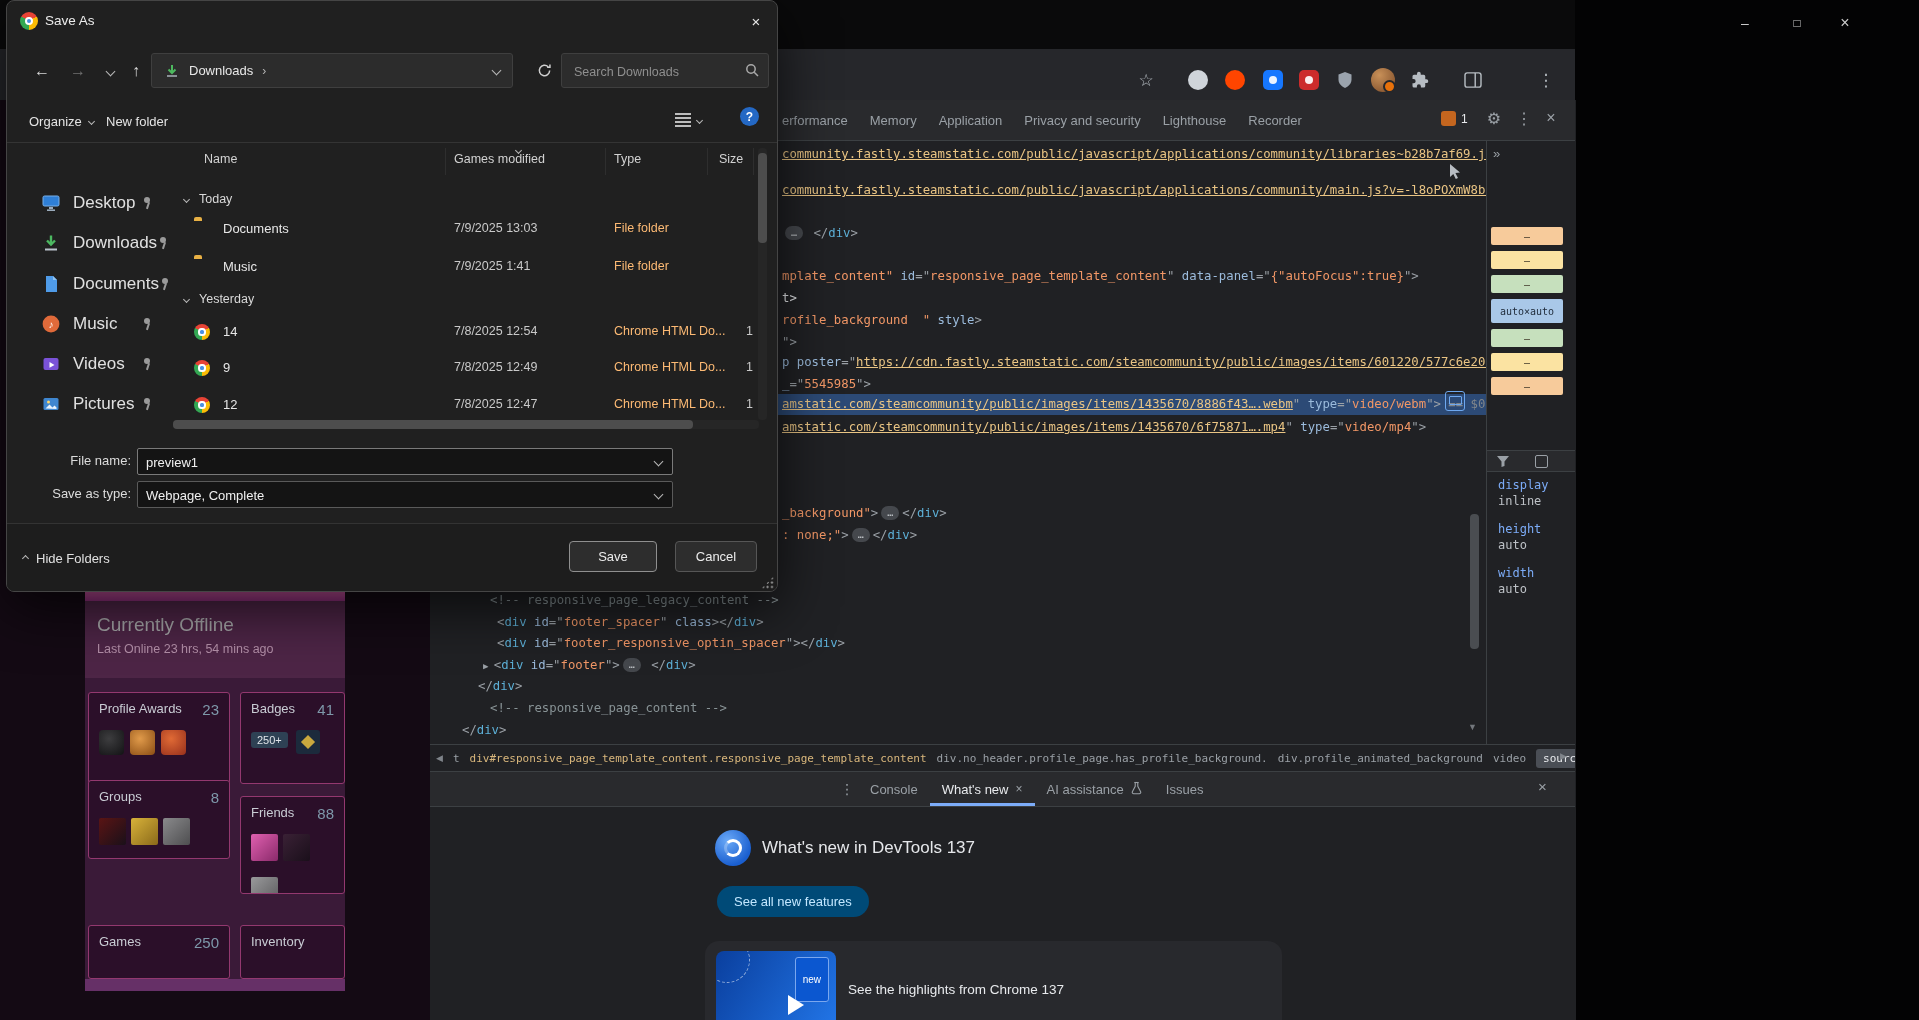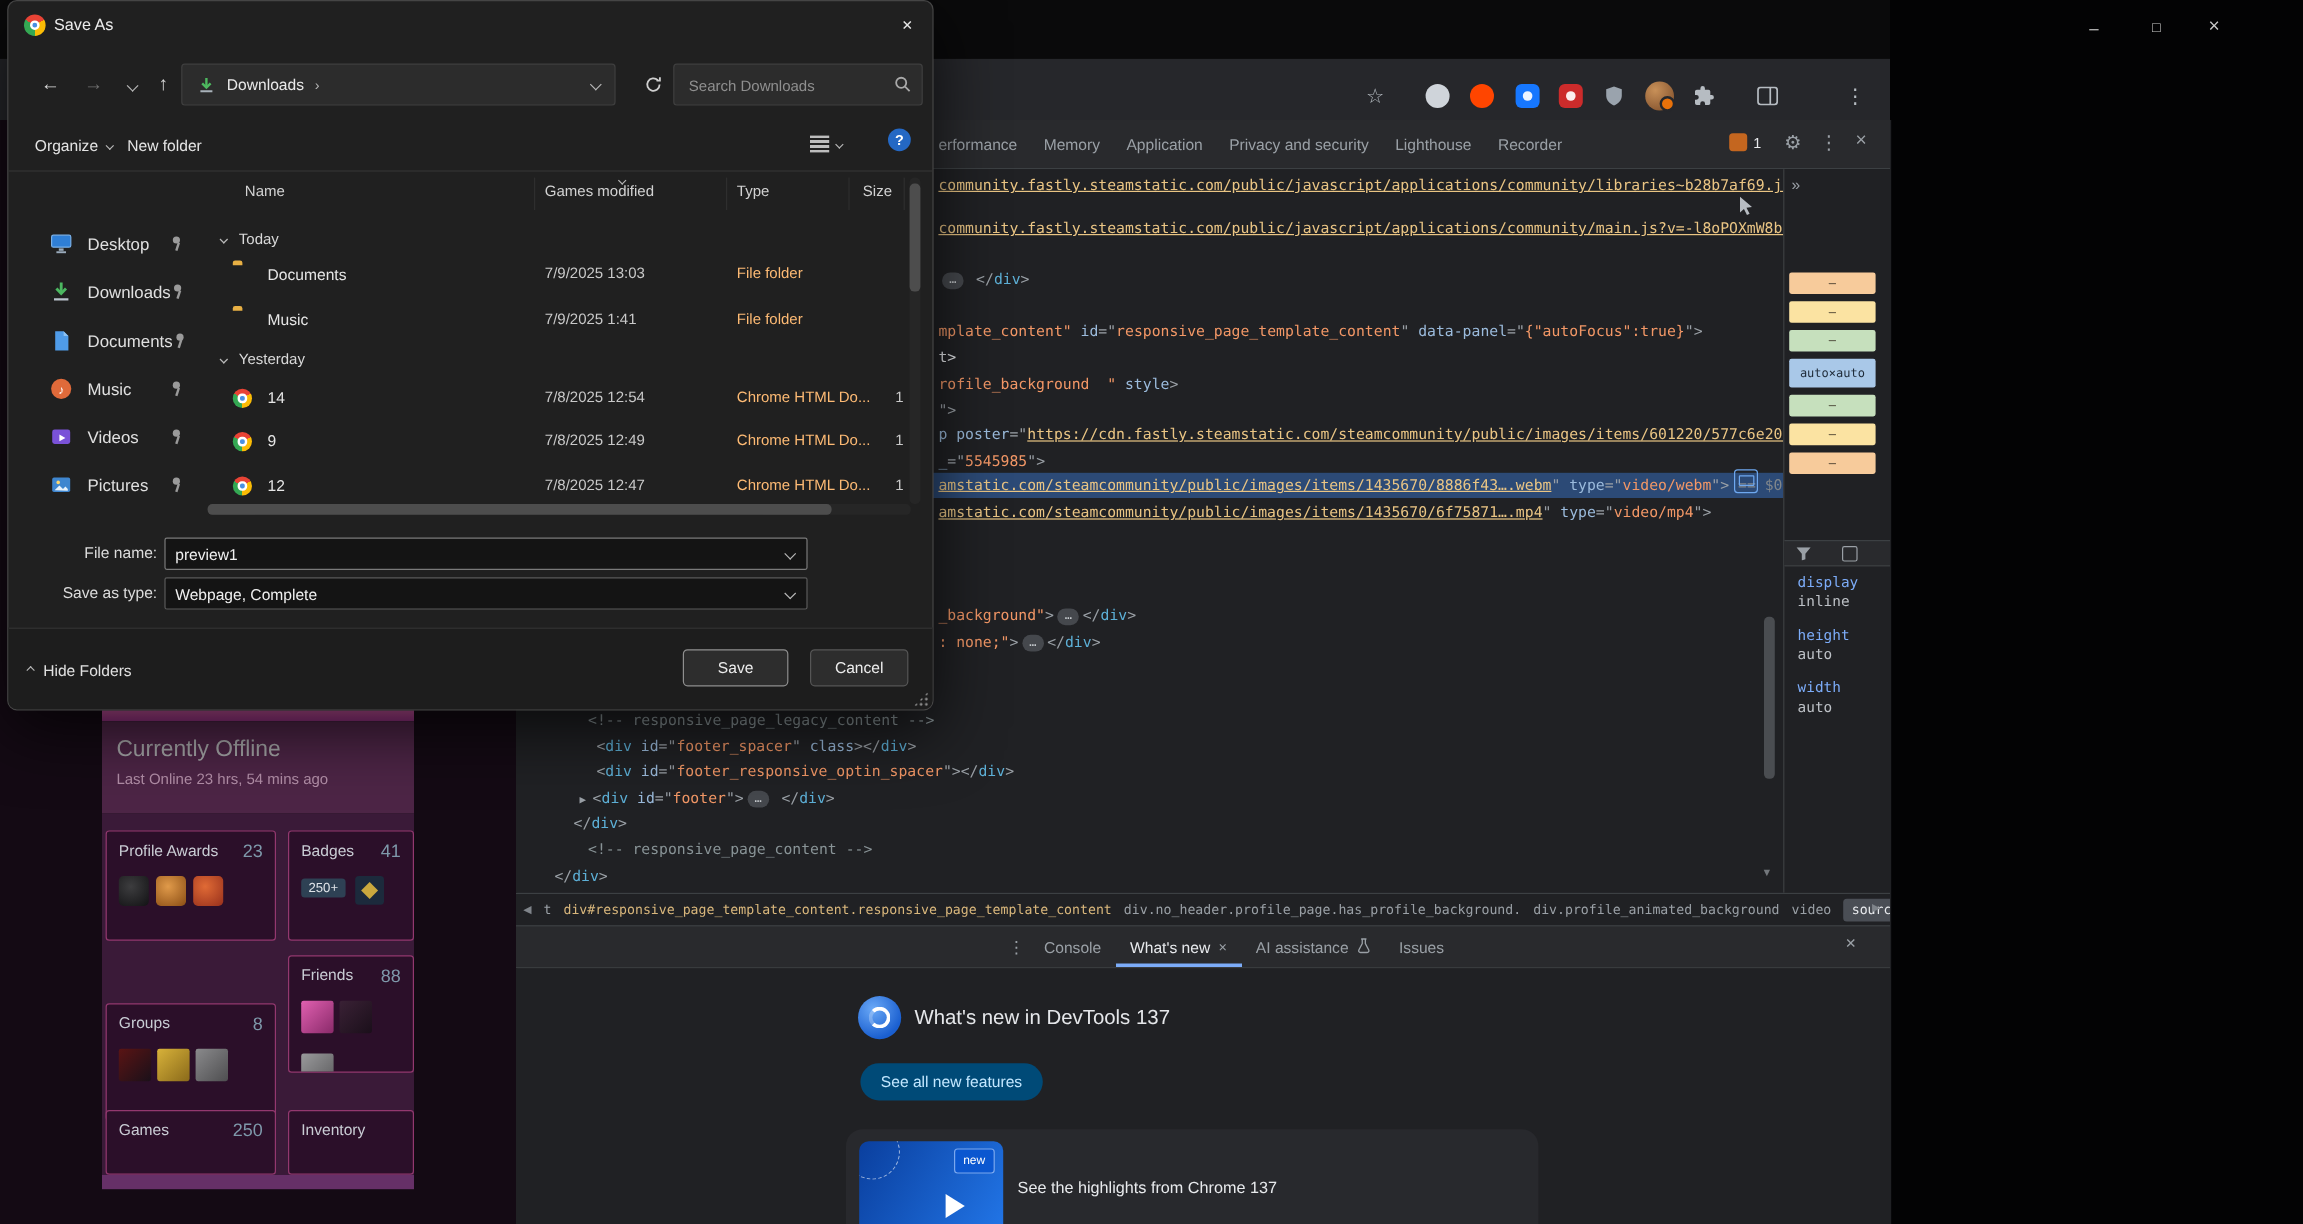--- a/index.html
+++ b/index.html
@@ -29,21 +29,21 @@
   #viewport{position:absolute;left:0;top:100px;width:430px;height:920px;background:#140a14}
   #steam-strip1{position:absolute;left:85px;top:592px;width:260px;height:9px;background:linear-gradient(#c8559f,#8e2f7c)}
   #steam-status{position:absolute;left:85px;top:601px;width:260px;height:77px;background:#4d2546}
   #steam-status .t1{margin:13px 0 6px 12px;font-size:19px;color:#a6a6a8}
   #steam-status .t2{margin-left:12px;font-size:12.5px;color:#b38fa8}
   #steam-colbg{position:absolute;left:85px;top:678px;width:260px;height:301px;background:#3a1a38}
   #steam-strip2{position:absolute;left:85px;top:979px;width:260px;height:12px;background:#663067}
   .sbox{position:absolute;background:#2b0f29;border:1px solid #93386f;border-radius:3px;padding:8px 10px;box-sizing:border-box;overflow:hidden}
   .sb1{left:88px;top:692px;width:142px;height:92px}
   .sb2{left:240px;top:692px;width:105px;height:92px}
-  .sb3{left:88px;top:836px;width:142px;height:98px}
+  .sb3{left:88px;top:780px;width:142px;height:79px}
   .sb4{left:240px;top:796px;width:105px;height:98px}
   .sb5{left:88px;top:925px;width:142px;height:54px}
   .sb6{left:240px;top:925px;width:105px;height:54px}
   .sbox .hd{display:flex;align-items:flex-start;justify-content:space-between}
   .sbox .lbl{font-size:13px;color:#c9ccd4}
   .sbox .cnt{font-size:15px;color:#7e98aa}
   .aw{width:25px;height:25px;border-radius:4px;display:inline-block;margin:12px 6px 0 0}
   .aw1{background:radial-gradient(circle at 40% 35%,#3d3d3f,#121214)}
   .aw2{background:radial-gradient(circle at 40% 35%,#e09a4a,#8a4d14)}
   .aw3{background:radial-gradient(circle at 40% 35%,#e06a35,#97301c)}
@@ -116,21 +116,21 @@
   #drawer-close{position:absolute;left:1538px;top:778px;color:#9aa0a6;font-size:15px}
 
   #drawer-content{position:absolute;left:430px;top:807px;width:1145px;height:213px;background:#202124;overflow:hidden}
   #wn-logo{position:absolute;left:285px;top:23px;width:36px;height:36px;border-radius:50%;background:radial-gradient(circle at 35% 30%,#6aa9f7,#1a5fd0 72%)}
   #wn-logo::after{content:"";position:absolute;left:9px;top:9px;width:12px;height:12px;border:3px solid #fff;border-radius:50%;border-left-color:rgba(255,255,255,.25)}
   #wn-head{position:absolute;left:332px;top:31px;font-size:17px;color:#e5e7ea}
   #wn-btn{position:absolute;left:287px;top:79px;background:#004a77;color:#c2e7ff;font-size:13px;padding:8px 17px;border-radius:17px}
   #wn-card{position:absolute;left:275px;top:134px;width:577px;height:90px;background:#28292d;border-radius:14px 14px 0 0}
   #wn-thumb{position:absolute;left:11px;top:10px;width:120px;height:80px;border-radius:8px;overflow:hidden;background:linear-gradient(120deg,#0a3f9e,#2276e8)}
   #wn-thumb::before{content:"";position:absolute;left:-12px;top:-14px;width:44px;height:44px;border:1.5px dashed rgba(255,255,255,.55);border-radius:50%}
-  #wn-chip{position:absolute;right:7px;top:6px;background:#0b57d0;color:#fff;font-size:10px;padding:4px 7px;border-radius:3px;border:1px solid #7aa7ee}
+  #wn-chip{position:absolute;right:7px;top:6px;background:#0b57d0;color:#fff;font-size:10px;padding:16px 7px;border-radius:3px;border:1px solid #7aa7ee}
   #wn-play{position:absolute;left:72px;top:44px;width:0;height:0;border-left:16px solid #fff;border-top:10px solid transparent;border-bottom:10px solid transparent}
   #wn-cardtext{position:absolute;left:143px;top:41px;font-size:13.5px;color:#e8eaed}
 
   
   #dialog{position:absolute;left:6px;top:0;width:772px;height:592px;background:#202020;border:1px solid #454545;
           border-radius:8px;box-shadow:0 16px 56px rgba(0,0,0,.7);box-sizing:border-box;overflow:hidden;color:#e4e4e4}
   #dlg-title{position:absolute;left:0;top:0;width:100%;height:40px}
   #dlg-title .ttl{position:absolute;left:38px;top:12px;font-size:13.5px;color:#ececec}
   #dlg-close{position:absolute;left:726px;top:0;width:46px;height:40px;display:flex;align-items:center;justify-content:center;font-size:15px;color:#e8e8e8}
   .chrome-logo{position:absolute;border-radius:50%;background:conic-gradient(from -60deg,#e84335 0 120deg,#fbbc05 0 240deg,#34a853 0 360deg)}
@@ -151,21 +151,21 @@
   #dlg-search input::placeholder{color:#8f8f8f}
   #dlg-search svg{position:absolute;right:9px;top:9px}
   #dlg-cmdbar .cmd{position:absolute;top:113px;display:flex;align-items:center;gap:7px;font-size:13px;color:#e4e4e4}
   #cmd-organize{left:22px}#cmd-newfolder{left:99px}
   #cmd-view{position:absolute;left:668px;top:112px;display:flex;align-items:center;gap:6px}
   .viewico{width:16px;height:14px;background:linear-gradient(#bdbdbd 0 2px,transparent 2px 4px,#bdbdbd 4px 6px,transparent 6px 8px,#bdbdbd 8px 10px,transparent 10px 12px,#bdbdbd 12px 14px)}
   #cmd-help{position:absolute;left:733px;top:106px;width:19px;height:19px;border-radius:50%;background:#2468c4;color:#fff;font-size:12px;font-weight:bold;display:flex;align-items:center;justify-content:center}
   #dlg-divider{position:absolute;left:0;top:141px;width:100%;height:1px;background:#343434}
   .qa-item{position:absolute;left:0;width:164px;height:36px;display:flex;align-items:center}
   .qa-item .ico{margin-left:34px;width:20px;height:20px}
-  .qa-item .qlbl{margin-left:12px;font-size:14px;color:#e0e0e0}
+  .qa-item .qlbl{margin-left:12px;font-size:17px;color:#e0e0e0}
   .pin{margin-left:auto;margin-right:20px;position:relative;width:10px;height:12px}
   .pin::before{content:"";position:absolute;left:3px;top:0;width:6px;height:6px;border-radius:50%;background:#9a9a9a}
   .pin::after{content:"";position:absolute;left:5.5px;top:5px;width:1.6px;height:7px;background:#9a9a9a;transform:rotate(18deg)}
   .colhdr{position:absolute;top:151px;font-size:12.5px;color:#d2d2d2}
   .colsep{position:absolute;top:147px;width:1px;height:27px;background:#2e2e2e}
   #sort-chv{position:absolute;left:509px;top:147px}
   .grp-row{position:absolute;left:166px;width:586px;height:26px;display:flex;align-items:center;gap:10px}
   .grp-row .glbl{font-size:12.5px;color:#d9d9d9}
   .grp-row .chv{margin-left:11px}
   .file-row{position:absolute;left:166px;width:586px;height:36px}

